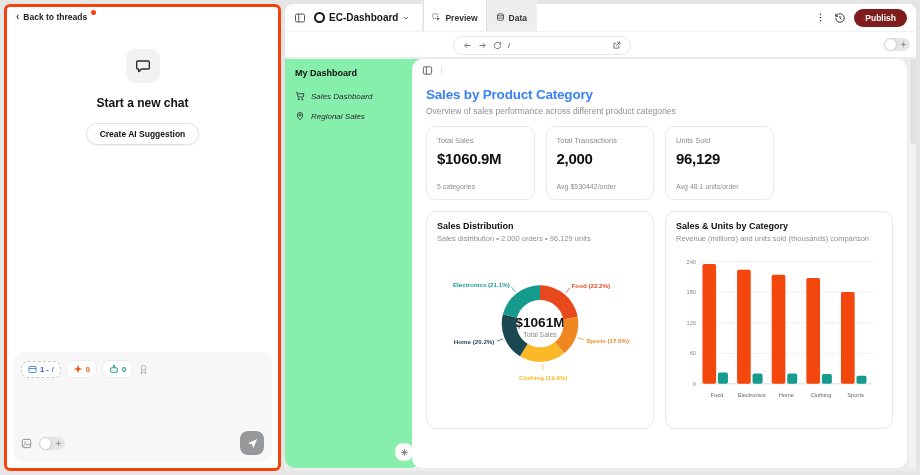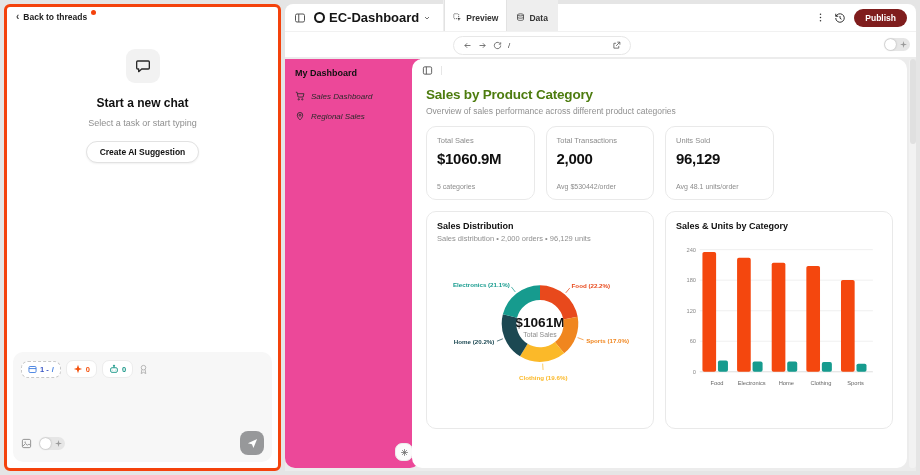--- a/index.html
+++ b/index.html
@@ -35,48 +35,48 @@
     background:#fff; box-shadow:0 0 2px rgba(0,0,0,.3); }
   .toggle svg { position:absolute; right:3px; top:3px; }
   .send-btn { margin-left:auto; width:24px; height:24px; border-radius:8px; background:#97989a;
     display:flex; align-items:center; justify-content:center; cursor:pointer; }
 
   
   .right { position:absolute; left:285px; top:4px; right:4px; bottom:4px; display:flex; flex-direction:column; }
   .topbar { height:27px; background:#fff; border-radius:8px 8px 0 0; display:flex; align-items:center;
     gap:8px; padding:0 9px; }
   .logo { width:11px; height:11px; border:2.6px solid #161616; border-radius:50%; }
-  .proj { display:flex; align-items:center; gap:4px; font-size:13px; font-weight:600; color:#151515; cursor:pointer;justify-content:center; }
+  .proj { display:flex; align-items:center; gap:4px; font-size:10px; font-weight:600; color:#151515; cursor:pointer;justify-content:center; }
   .seg { display:flex; background:#eeeeee; border-radius:8px; padding:2px; gap:2px; margin-left:4px; }
   .seg-tab { display:flex; align-items:center; gap:4px; padding:20px 8px; border-radius:6px;
     font-size:8.5px; font-weight:600; color:#333; cursor:pointer; }
   .seg-tab.active { background:#fff; box-shadow:0 0 0 1px #e2e2e2, 0 1px 2px rgba(0,0,0,.06); }
   .tb-spacer { flex:1; }
   .publish-btn { background:#7f1d1d; color:#fff; border-radius:999px; padding:4px 11px;
     font-size:8.5px; font-weight:600; cursor:pointer; }
   .navbar { height:26px; background:#fff; border-top:1px solid #f1f1f1; position:relative; }
   .urlbar { position:absolute; left:168px; top:3.5px; width:178px; height:19px; background:#fff;
     border:1px solid #e7e7e7; border-radius:999px; display:flex; align-items:center; gap:6px; padding:0 9px; }
   .url-path { font-size:8px; color:#333; }
   .url-spacer { flex:1; }
   .nav-toggle { position:absolute; right:6px; top:6px; }
 
   .workspace { flex:1; background:#ececec; position:relative; }
-  .sidebar { position:absolute; left:0; top:2px; bottom:3px; width:135px; background:#ec4899;
+  .sidebar { position:absolute; left:0; top:2px; bottom:3px; width:135px; background:#86efac;
     border-radius:0 0 10px 10px; }
   .sb-title { padding:9px 10px 8px; font-size:9px; font-weight:700; color:#111; }
   .sb-item { display:flex; align-items:center; gap:6px; padding:5px 10px; font-size:8px; color:#2a2a2a; cursor:pointer;font-style:italic; }
   .sb-spark { position:absolute; right:7px; bottom:7px; width:18px; height:18px; border-radius:7px;
     background:#fbfbfb; border:1px solid #ececec; display:flex; align-items:center; justify-content:center; cursor:pointer; }
 
   .canvas { position:absolute; left:127px; top:2px; right:9px; bottom:3px; background:#fff; border-radius:10px; overflow:hidden; }
   .canvas-toolbar { display:flex; align-items:center; gap:8px; padding:6px 10px 3px; }
   .ct-divider { width:1px; height:9px; background:#e6e6e6; }
   .dash { padding:2px 14px 0; }
-  .dash-title { font-size:13.5px; font-weight:700; color:#4d7c0f; margin-top:6px; letter-spacing:-0.2px; }
+  .dash-title { font-size:13.5px; font-weight:700; color:#3b82f6; margin-top:6px; letter-spacing:-0.2px; }
   .dash-sub { font-size:8.5px; color:#909090; margin-top:4px; }
   .kpis { display:grid; grid-template-columns:repeat(4,1fr); gap:11px; margin-top:10px; }
   .kpi { border:1px solid #e9e9e9; border-radius:10px; padding:9px 10px; height:74px;
     display:flex; flex-direction:column; background:#fff; }
   .kpi-title { font-size:7.5px; color:#8c8c8c; }
   .kpi-value { font-size:15px; font-weight:700; color:#0f0f0f; margin-top:5px; letter-spacing:-0.3px; }
   .kpi-sub { font-size:7px; color:#8c8c8c; margin-top:auto; }
   .charts { display:grid; grid-template-columns:repeat(2,1fr); gap:11px; margin-top:11px; }
   .chart-card { border:1px solid #e9e9e9; border-radius:10px; padding:9px 10px 2px; height:218px; background:#fff; }
   .cc-title { font-size:9px; font-weight:700; color:#0f0f0f; }
@@ -101,21 +101,20 @@
       <span class="notif-dot"></span>
     </div>
 
     <div class="empty">
       <div class="chat-icon-box">
         <svg class="icon" width="16" height="16" viewBox="0 0 24 24" fill="none" stroke="#2a2a2a" stroke-width="2" stroke-linejoin="round">
           <path d="M4 4.5h16a1.5 1.5 0 0 1 1.5 1.5v9a1.5 1.5 0 0 1-1.5 1.5H10l-4.5 4v-4H4A1.5 1.5 0 0 1 2.5 15V6A1.5 1.5 0 0 1 4 4.5z"></path>
         </svg>
       </div>
       <div class="empty-title">Start a new chat</div>
-      <div class="empty-sub">Select a task or start typing</div>
       <div class="cta-btn">Create AI Suggestion</div>
     </div>
 
     <div class="composer">
       <div class="badges">
         <span class="badge dashed">
           <svg class="icon" width="9" height="9" viewBox="0 0 24 24" fill="none" stroke="#3f7de0" stroke-width="2.4">
             <rect x="2.5" y="4" width="19" height="16" rx="3"></rect>
               <path d="M2.5 9.5h19"></path>
           </svg>
@@ -318,20 +317,21 @@
                   <path d="M91.0747319857872 113.8229343089722A42 42 0 0 1 72.26821349497108 67.75687703340705L87.7850845445059 71.65901911591865A26 26 0 0 0 99.42721503882065 100.1761021912685Z" fill="#1c4852"></path>
                   <line x1="72.26395563908049" y1="94.6305348628719" x2="65.7832213089342" y2="97.27630177287425" stroke="#1c4852" stroke-width="0.8"></line>
                   <text x="63.00576373887151" y="100.91020187716097" text-anchor="end" fill="#1c4852" font-size="6.8" font-weight="600">Home (20.2%)</text>
                   <path d="M72.26821349497108 67.75687703340705A42 42 0 0 1 112.99999999999999 36L113 52A26 26 0 0 0 87.7850845445059 71.65901911591865Z" fill="#169b8e"></path>
                   <line x1="85.94597249931077" y1="43.30014991398449" x2="81.64192266965566" y2="37.77971921848202" stroke="#169b8e" stroke-width="0.8"></line>
                   <text x="79.79732988551777" y="37.91382034898096" text-anchor="end" fill="#169b8e" font-size="6.8" font-weight="600">Electronics (21.1%)</text>
                 </svg>
             </div>
             <div class="chart-card">
               <div class="cc-title">Sales &amp; Units by Category</div>
+              <div class="cc-sub">Revenue (millions) and units sold (thousands) comparison</div>
               <svg class="chart" viewBox="0 0 226 170">
                   <line x1="26" x2="216" y1="144" y2="144" stroke="#dcdcdc"></line>
                   <text x="22" y="146.3" text-anchor="end" font-size="6.3" fill="#8a8a8a">0</text>
                   <line x1="26" x2="216" y1="110.5" y2="110.5" stroke="#efefef"></line>
                   <text x="22" y="112.8" text-anchor="end" font-size="6.3" fill="#8a8a8a">60</text>
                   <line x1="26" x2="216" y1="77" y2="77" stroke="#efefef"></line>
                   <text x="22" y="79.3" text-anchor="end" font-size="6.3" fill="#8a8a8a">120</text>
                   <line x1="26" x2="216" y1="43.5" y2="43.5" stroke="#efefef"></line>
                   <text x="22" y="45.8" text-anchor="end" font-size="6.3" fill="#8a8a8a">180</text>
                   <line x1="26" x2="216" y1="10" y2="10" stroke="#efefef"></line>

